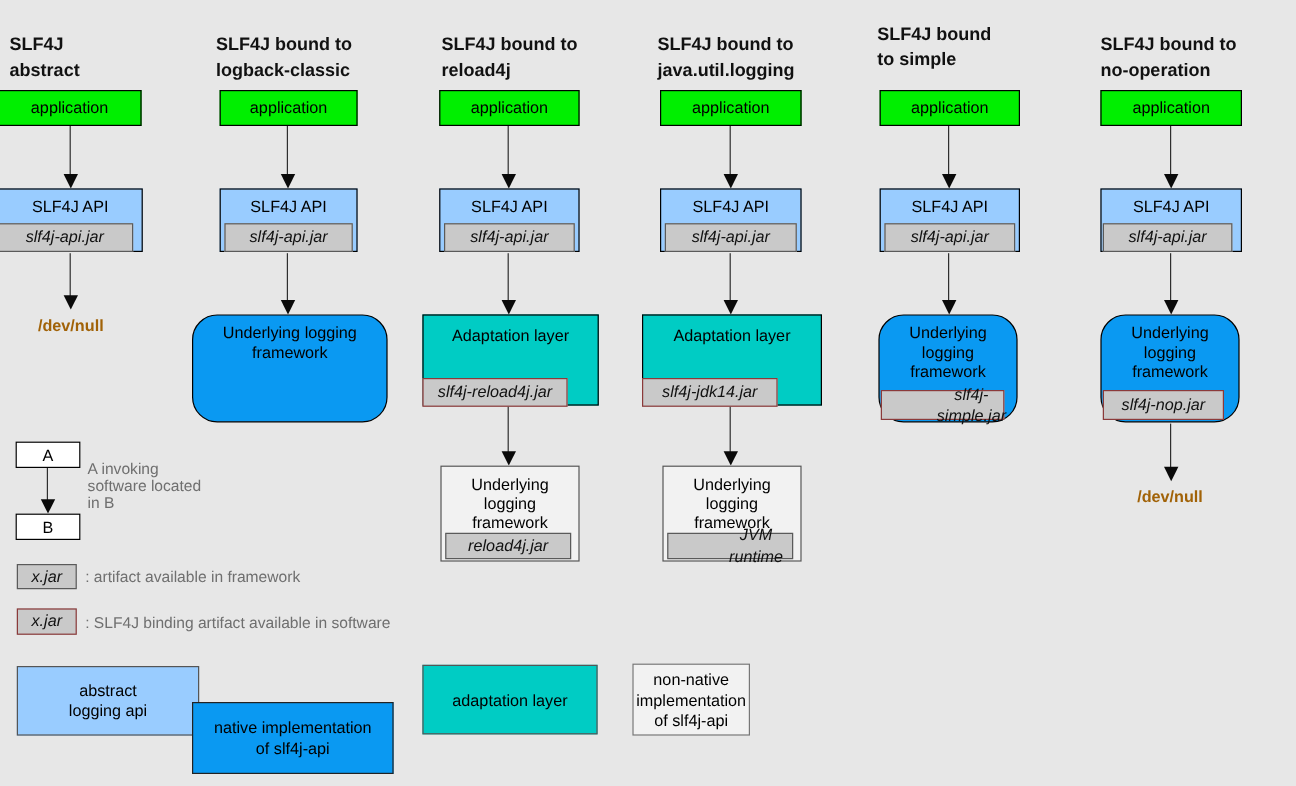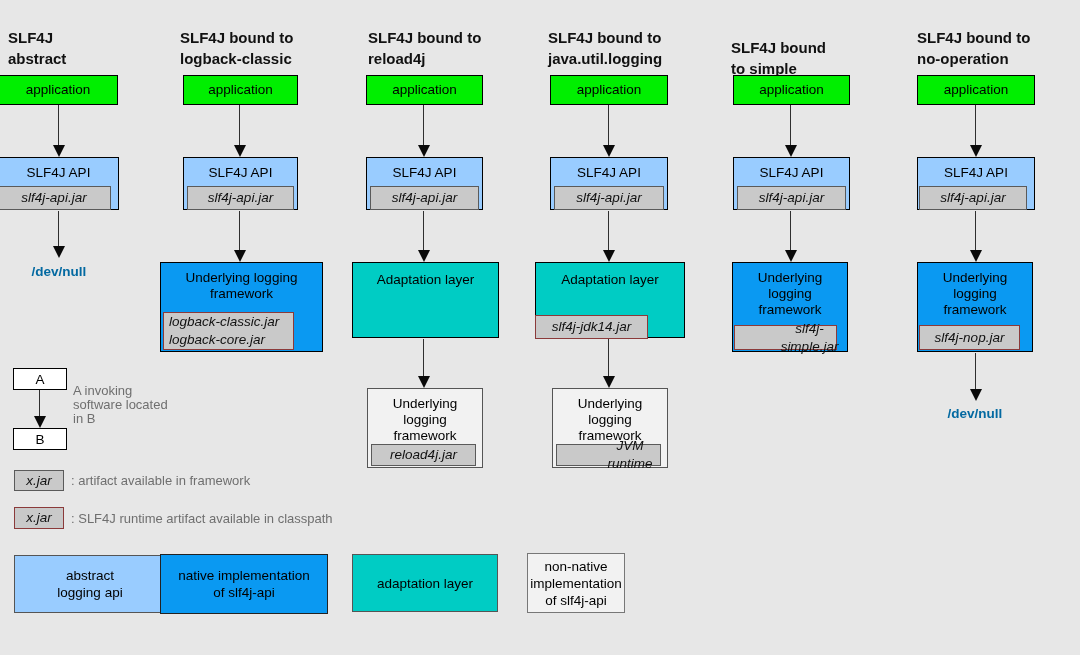--- a/index.html
+++ b/index.html
@@ -6,45 +6,45 @@
   body{background:#e7e7e7;font-family:"Liberation Sans","DejaVu Sans",sans-serif;}
   #canvas{position:relative;width:1080px;height:655px;background:var(--background,#e7e7e7);overflow:hidden;color:#111;}
 
   .col-title{position:absolute;font-weight:bold;font-size:15px;line-height:21px;white-space:pre-line;color:#111;}
 
   .box{position:absolute;box-sizing:border-box;border:1px solid #000;display:flex;justify-content:center;
        text-align:center;font-size:13.5px;color:#000;}
   .box .lbl{white-space:pre-line;line-height:16px;}
   .app{background:var(--green,#00ef00);align-items:center;}
   .api{background:var(--lightblue,#99ccff);align-items:flex-start;padding-top:7px;}
-  .fw-blue{background:var(--blue,#0a99f2);align-items:flex-start;padding-top:7px;}
+  .fw-blue{background:var(--blue,#0a99f2);align-items:flex-start;padding-top:7px;border-radius:21px;}
   .fw-teal{background:var(--teal,#00ccc4);align-items:flex-start;padding-top:9px;}
   .fw-white{background:var(--whitebox,#f2f2f2);border-color:#555;align-items:flex-start;padding-top:7px;}
 
   .jar{position:absolute;box-sizing:border-box;background:var(--jargray,#c9c9c9);border:1px solid #5a5a5a;
        font-style:italic;display:flex;align-items:center;justify-content:center;
        font-size:13.5px;line-height:18px;white-space:pre-line;color:#111;}
   .jar.binding{border-color:var(--bindingred,#8b3a3a);}
   .jar.leftalign{justify-content:flex-start;text-align:left;padding-left:5px;}
 
   .arrow{position:absolute;width:12px;}
   .arrow .shaft{position:absolute;left:5px;top:0;width:1px;height:calc(100% - 11px);background:#2f2f2f;}
   .arrow .head{position:absolute;left:0;bottom:0;width:0;height:0;
                border-left:6px solid transparent;border-right:6px solid transparent;border-top:12px solid #0a0a0a;}
 
-  .devnull{position:absolute;font-weight:bold;font-size:13.5px;text-align:center;color:#0369a1;}
+  .devnull{position:absolute;font-weight:bold;font-size:13.5px;text-align:center;color:#a16207;}
 
   .legend-ab{background:#fff;align-items:center;font-size:13.5px;}
   .note{position:absolute;color:#6f6f6f;font-size:13px;line-height:14px;white-space:pre-line;}
   .note.single{line-height:16px;}
 
   .type-box{position:absolute;box-sizing:border-box;border:1px solid #555;display:flex;align-items:center;
             justify-content:center;text-align:center;font-size:13.5px;line-height:17px;white-space:pre-line;color:#000;}
   .t-lightblue{background:var(--lightblue,#99ccff);}
-  .t-blue{background:var(--blue,#0a99f2);border-color:#222;}
+  .t-blue{background:var(--blue,#0a99f2);border-color:#222;margin-top:31px;}
   .t-teal{background:var(--teal,#00ccc4);}
   .t-white{background:var(--whitebox,#f2f2f2);border-color:#777;}
 </style>
 </head>
 <body>
 
 <div id="canvas">
 
   <div>
     <div class="col-title" style="left:8px;top:27px;">SLF4J
@@ -81,22 +81,20 @@
       <span class="lbl">SLF4J API</span>
       <div class="jar" style="left:3px;bottom:-1px;width:107px;height:24px;"><span>slf4j-api.jar</span></div>
     </div>
     <div class="arrow" style="left:234px;top:211px;height:51px;">
         <span class="shaft"></span>
         <span class="head"></span>
       </div>
     <div class="box fw-blue" style="left:160px;top:262px;width:163px;height:90px;">
       <span class="lbl">Underlying logging
 framework</span>
-      <div class="jar binding leftalign" style="left:2px;bottom:1px;width:131px;height:38px;"><span>logback-classic.jar
-logback-core.jar</span></div>
     </div>
   </div>
 
   <div>
     <div class="col-title" style="left:368px;top:27px;">SLF4J bound to
 reload4j</div>
     <div class="box app" style="left:366px;top:75px;width:117px;height:30px;">
       <span class="lbl">application</span>
     </div>
     <div class="arrow" style="left:418px;top:105px;height:52px;">
@@ -106,20 +104,21 @@
     <div class="box api" style="left:366px;top:157px;width:117px;height:53px;">
       <span class="lbl">SLF4J API</span>
       <div class="jar" style="left:3px;bottom:-1px;width:109px;height:24px;"><span>slf4j-api.jar</span></div>
     </div>
     <div class="arrow" style="left:418px;top:211px;height:51px;">
         <span class="shaft"></span>
         <span class="head"></span>
       </div>
     <div class="box fw-teal" style="left:352px;top:262px;width:147px;height:76px;">
       <span class="lbl">Adaptation layer</span>
+      <div class="jar binding" style="left:-1px;bottom:-2px;width:121px;height:24px;"><span>slf4j-reload4j.jar</span></div>
     </div>
     <div class="arrow" style="left:418px;top:339px;height:49px;">
         <span class="shaft"></span>
         <span class="head"></span>
       </div>
     <div class="box fw-white" style="left:367px;top:388px;width:116px;height:80px;">
       <span class="lbl">Underlying
 logging
 framework</span>
       <div class="jar" style="left:3px;bottom:1px;width:105px;height:22px;"><span>reload4j.jar</span></div>
@@ -154,21 +153,21 @@
       </div>
     <div class="box fw-white" style="left:552px;top:388px;width:116px;height:80px;">
       <span class="lbl">Underlying
 logging
 framework</span>
       <div class="jar" style="left:3px;bottom:1px;width:105px;height:22px;padding-left:43px;"><span>JVM runtime</span></div>
     </div>
   </div>
 
   <div>
-    <div class="col-title" style="left:731px;top:37px;">SLF4J bound
+    <div class="col-title" style="left:731px;top:18px;">SLF4J bound
 to simple</div>
     <div class="box app" style="left:733px;top:75px;width:117px;height:30px;">
       <span class="lbl">application</span>
     </div>
     <div class="arrow" style="left:785px;top:105px;height:52px;">
         <span class="shaft"></span>
         <span class="head"></span>
       </div>
     <div class="box api" style="left:733px;top:157px;width:117px;height:53px;">
       <span class="lbl">SLF4J API</span>
@@ -230,21 +229,21 @@
     </div>
     <div class="note" style="left:73px;top:384px;">A invoking
 software located
 in B</div>
   </div>
 
   <div>
     <div class="jar" style="left:14px;top:470px;width:50px;height:21px;"><span>x.jar</span></div>
     <div class="note single" style="left:71px;top:473px;">: artifact available in framework</div>
     <div class="jar binding" style="left:14px;top:507px;width:50px;height:22px;"><span>x.jar</span></div>
-    <div class="note single" style="left:71px;top:511px;">: SLF4J runtime artifact available in classpath</div>
+    <div class="note single" style="left:71px;top:511px;">: SLF4J binding artifact available in software</div>
   </div>
 
   <div>
     <div class="type-box t-lightblue" style="left:14px;top:555px;width:152px;height:58px;">
       <span>abstract
 logging api</span>
     </div>
     <div class="type-box t-blue" style="left:160px;top:554px;width:168px;height:60px;">
       <span>native implementation
 of slf4j-api</span>

